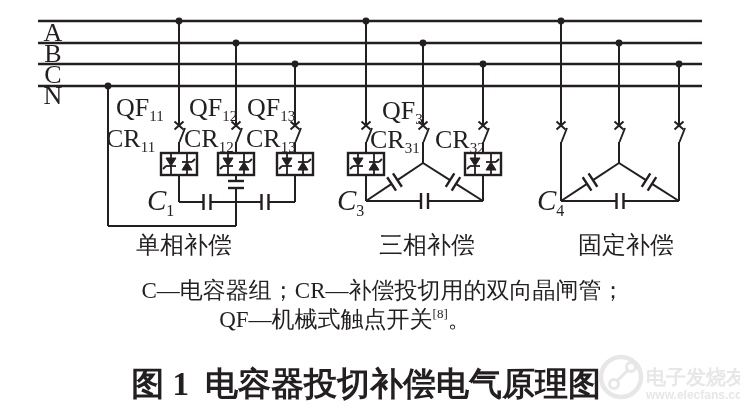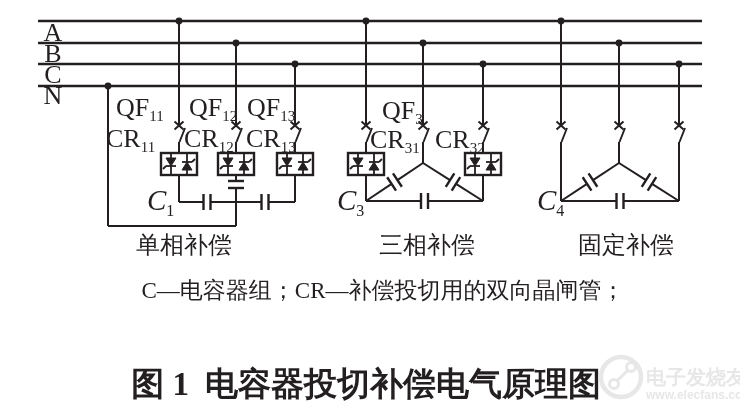--- a/index.html
+++ b/index.html
@@ -200,20 +200,21 @@
       <circle class="dot" cx="619" cy="43" r="3.4"></circle>
       <circle class="dot" cx="679" cy="64" r="3.4"></circle>
 
       <text class="caplbl" x="537" y="210"><tspan>C</tspan><tspan class="sub" dy="6">4</tspan></text>
       <text class="sec" x="626" y="253" text-anchor="middle">固定补偿</text>
     </g>
   </svg>
 
   
   <div class="caption1">C—电容器组；CR—补偿投切用的双向晶闸管；</div>
+  <div class="caption2"><span>QF—机械式触点开关</span><sup>[8]</sup><span>。</span></div>
 
   
   <div class="figtitle"><span class="tprefix">图 1</span><span class="ttext">电容器投切补偿电气原理图</span></div>
 
   
   <svg class="wm" width="156" height="60" viewBox="0 0 156 60">
     <circle class="wmstroke" cx="37" cy="33" r="20" stroke-width="4.5"></circle>
     <line class="wmstroke" x1="33" y1="37" x2="44" y2="26" stroke-width="3"></line>
     <circle class="wmstroke" cx="30" cy="40" r="4.5" stroke-width="3"></circle>
     <circle class="wmstroke" cx="47" cy="23" r="4.5" stroke-width="3"></circle>

